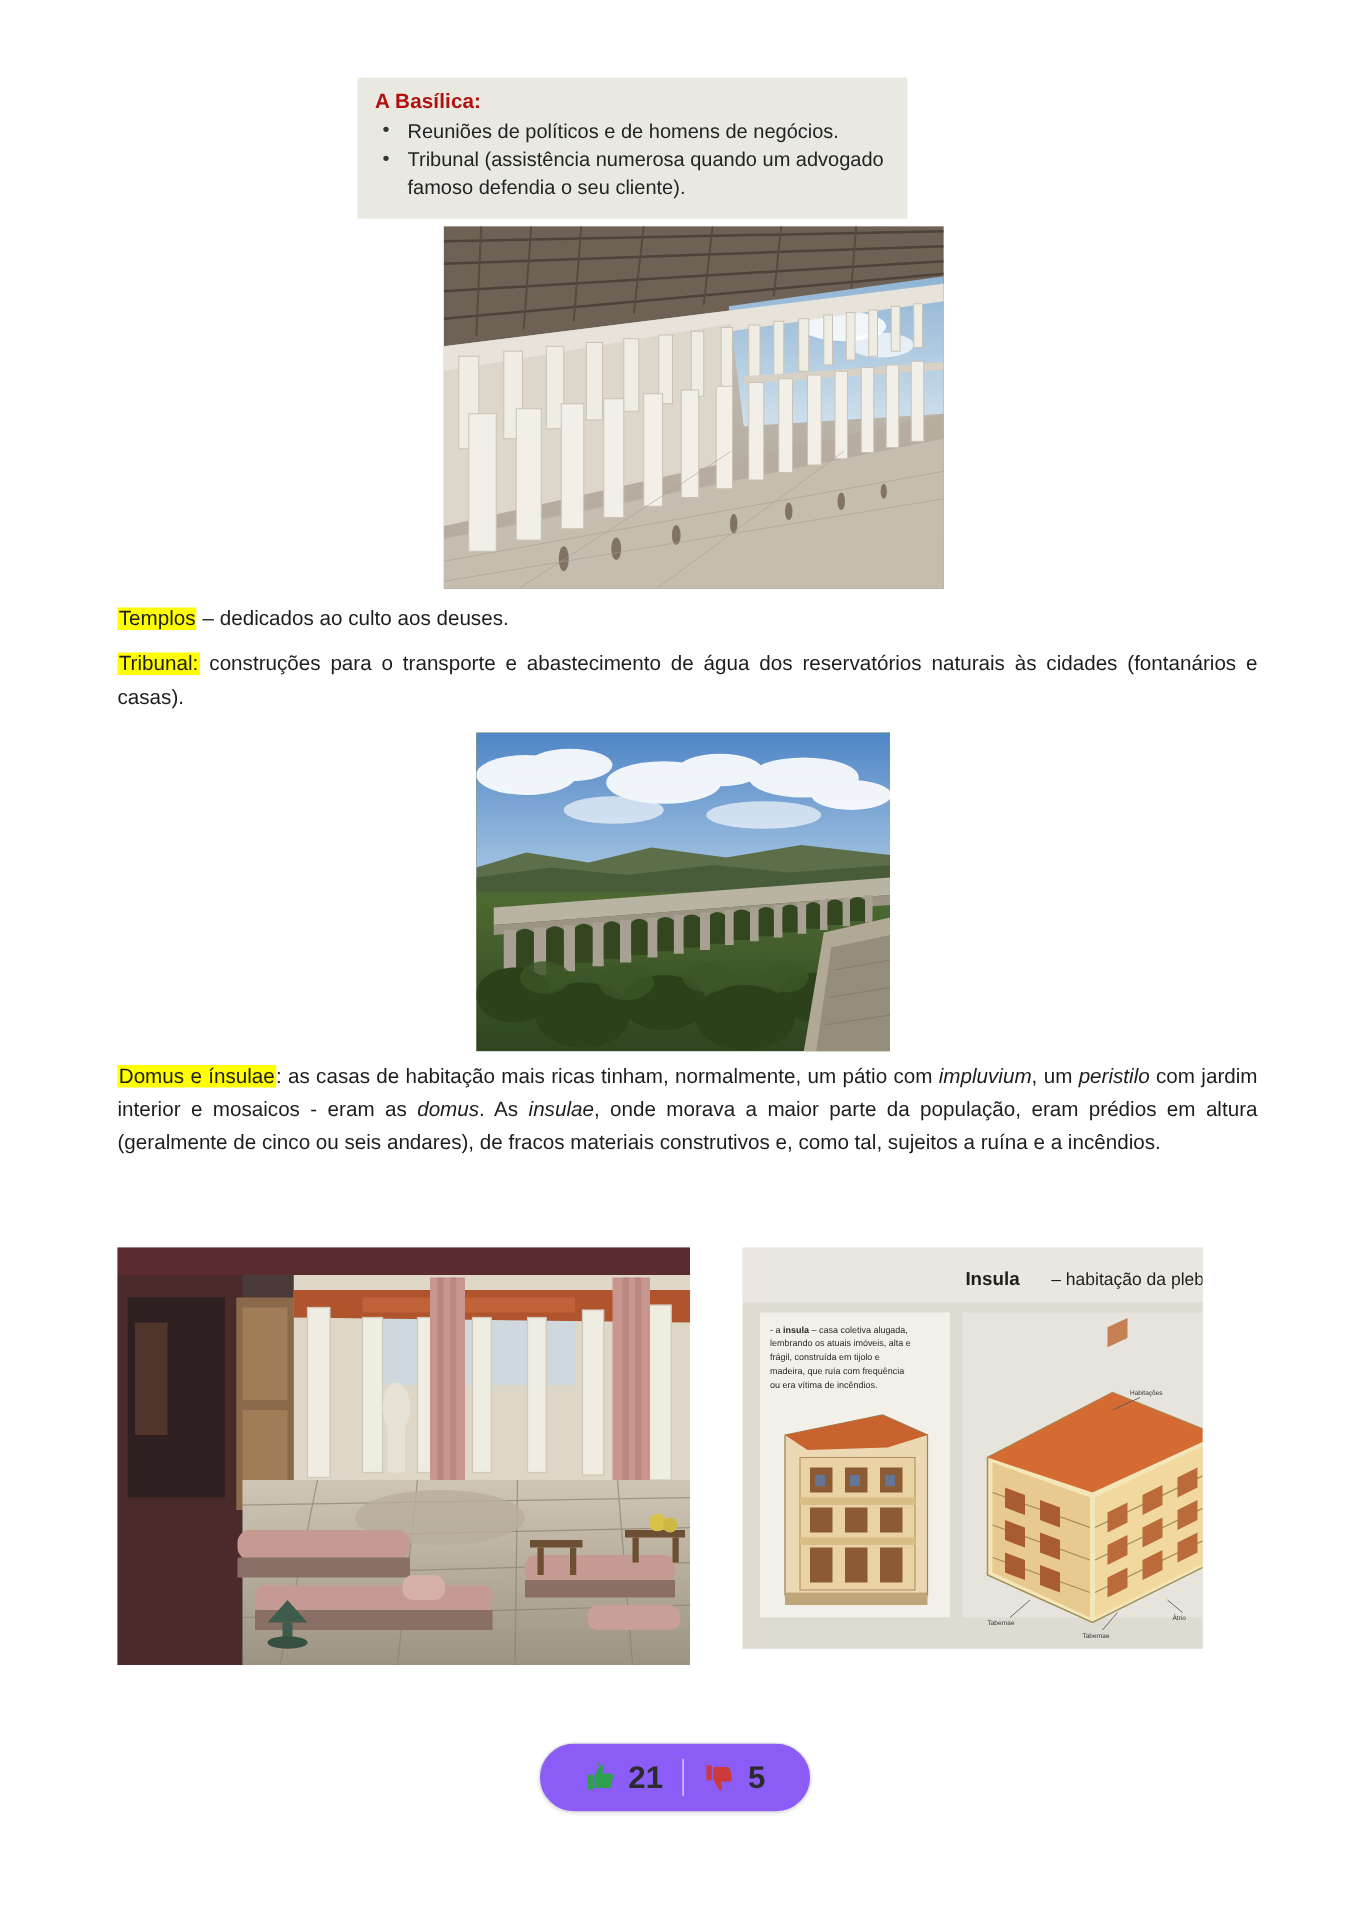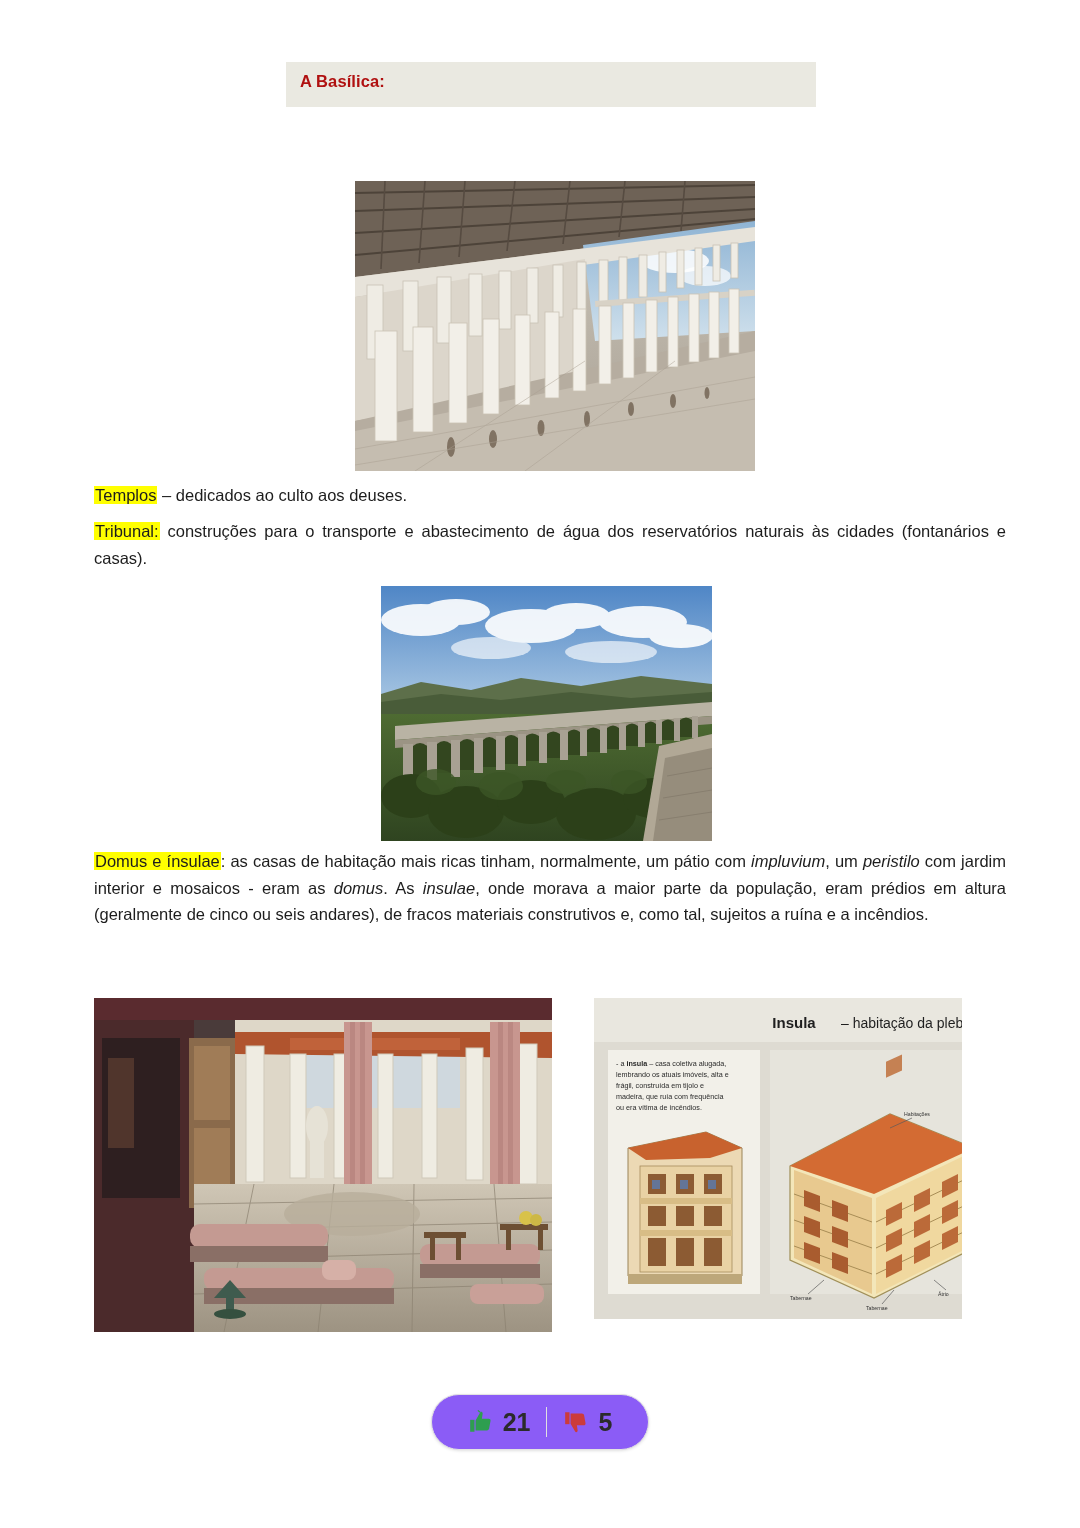--- a/index.html
+++ b/index.html
@@ -21,21 +21,21 @@
     padding: 0;
     box-sizing: border-box;
     position: relative;
   }
 
   
   .basilica-box {
     position: absolute;
     left: 286px;
     top: 62px;
-    width: 530px;
+    width: 440px;
     background: #eae9e1;
     padding: 10px 12px 12px 14px;
     box-sizing: border-box;
   }
   .basilica-title {
     color: #b01010;
     font-weight: bold;
     font-size: 16.5px;
     margin-bottom: 4px;
     letter-spacing: 0.1px;
@@ -155,20 +155,24 @@
   }
   .thumb-svg { display: block; }
 </style>
 </head>
 <body>
 
 <div class="page">
 
   <div class="basilica-box">
     <div class="basilica-title">A Basílica:</div>
+    <ul class="basilica-list">
+      <li>Reuniões de políticos e de homens de negócios.</li>
+      <li>Tribunal (assistência numerosa quando um advogado famoso defendia o seu cliente).</li>
+    </ul>
   </div>
 
   <div class="img-basilica">
     <svg width="400" height="290" viewBox="0 0 400 290" xmlns="http://www.w3.org/2000/svg">
       <defs>
         <linearGradient id="skyg" x1="0" y1="0" x2="0" y2="1">
           <stop offset="0%" stop-color="#8fb4d4"></stop>
           <stop offset="100%" stop-color="#cfe0ec"></stop>
         </linearGradient>
         <linearGradient id="flg" x1="0" y1="0" x2="0" y2="1">

